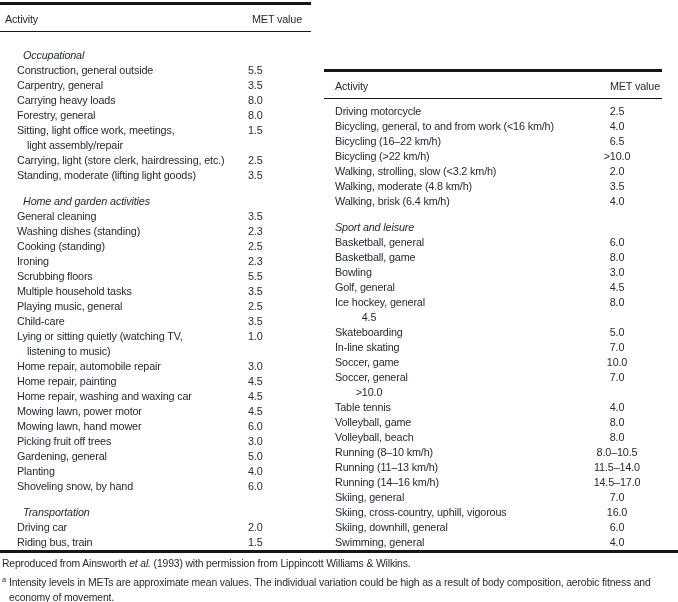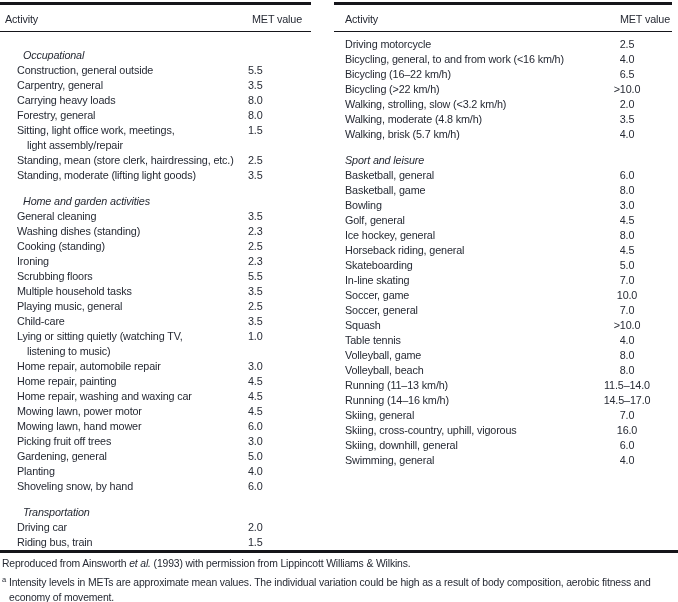--- a/index.html
+++ b/index.html
@@ -10,21 +10,21 @@
   *{box-sizing:border-box;margin:0;padding:0;}
   html,body{background:var(--bg);}
   body{
     width:678px;height:602px;overflow:hidden;
     font-family:"Liberation Sans",sans-serif;
     font-size:10.8px;letter-spacing:-0.15px;
     color:var(--text);
   }
   .page{padding-top:2px;}
   .table-area{
-    display:flex;gap:23px;align-items:flex-start;
+    display:flex;gap:13px;align-items:flex-end;
     min-height:546px;
   }
   .half{border-top:3px solid var(--rule);}
   .half-left{width:311px;}
   .half-right{width:338px;}
   .head-row{
     display:flex;align-items:flex-end;
     padding:7px 0 5px 0;
     border-bottom:1px solid var(--rule);
     line-height:14px;
@@ -81,21 +81,21 @@
           <div class="row">
             <span class="act">Forestry, general</span>
             <span class="met">8.0</span>
           </div>
           <div class="row">
             <span class="act">Sitting, light office work, meetings,
 light assembly/repair</span>
             <span class="met">1.5</span>
           </div>
           <div class="row">
-            <span class="act">Standing, mean (store clerk, hairdressing, etc.)</span>
+            <span class="act">Carrying, light (store clerk, hairdressing, etc.)</span>
             <span class="met">2.5</span>
           </div>
           <div class="row">
             <span class="act">Standing, moderate (lifting light goods)</span>
             <span class="met">3.5</span>
           </div>
           <div class="section-title">Home and garden activities</div>
           <div class="row">
             <span class="act">General cleaning</span>
             <span class="met">3.5</span>
@@ -205,21 +205,21 @@
           </div>
           <div class="row">
             <span class="act">Walking, strolling, slow (&lt;3.2 km/h)</span>
             <span class="met">2.0</span>
           </div>
           <div class="row">
             <span class="act">Walking, moderate (4.8 km/h)</span>
             <span class="met">3.5</span>
           </div>
           <div class="row">
-            <span class="act">Walking, brisk (5.7 km/h)</span>
+            <span class="act">Walking, brisk (6.4 km/h)</span>
             <span class="met">4.0</span>
           </div>
           <div class="section-title">Sport and leisure</div>
           <div class="row">
             <span class="act">Basketball, general</span>
             <span class="met">6.0</span>
           </div>
           <div class="row">
             <span class="act">Basketball, game</span>
             <span class="met">8.0</span>
@@ -230,54 +230,56 @@
           </div>
           <div class="row">
             <span class="act">Golf, general</span>
             <span class="met">4.5</span>
           </div>
           <div class="row">
             <span class="act">Ice hockey, general</span>
             <span class="met">8.0</span>
           </div>
           <div class="row">
-            <span class="act">Horseback riding, general</span>
             <span class="met">4.5</span>
           </div>
           <div class="row">
             <span class="act">Skateboarding</span>
             <span class="met">5.0</span>
           </div>
           <div class="row">
             <span class="act">In-line skating</span>
             <span class="met">7.0</span>
           </div>
           <div class="row">
             <span class="act">Soccer, game</span>
             <span class="met">10.0</span>
           </div>
           <div class="row">
             <span class="act">Soccer, general</span>
             <span class="met">7.0</span>
           </div>
           <div class="row">
-            <span class="act">Squash</span>
             <span class="met">&gt;10.0</span>
           </div>
           <div class="row">
             <span class="act">Table tennis</span>
             <span class="met">4.0</span>
           </div>
           <div class="row">
             <span class="act">Volleyball, game</span>
             <span class="met">8.0</span>
           </div>
           <div class="row">
             <span class="act">Volleyball, beach</span>
             <span class="met">8.0</span>
+          </div>
+          <div class="row">
+            <span class="act">Running (8–10 km/h)</span>
+            <span class="met">8.0–10.5</span>
           </div>
           <div class="row">
             <span class="act">Running (11–13 km/h)</span>
             <span class="met">11.5–14.0</span>
           </div>
           <div class="row">
             <span class="act">Running (14–16 km/h)</span>
             <span class="met">14.5–17.0</span>
           </div>
           <div class="row">

